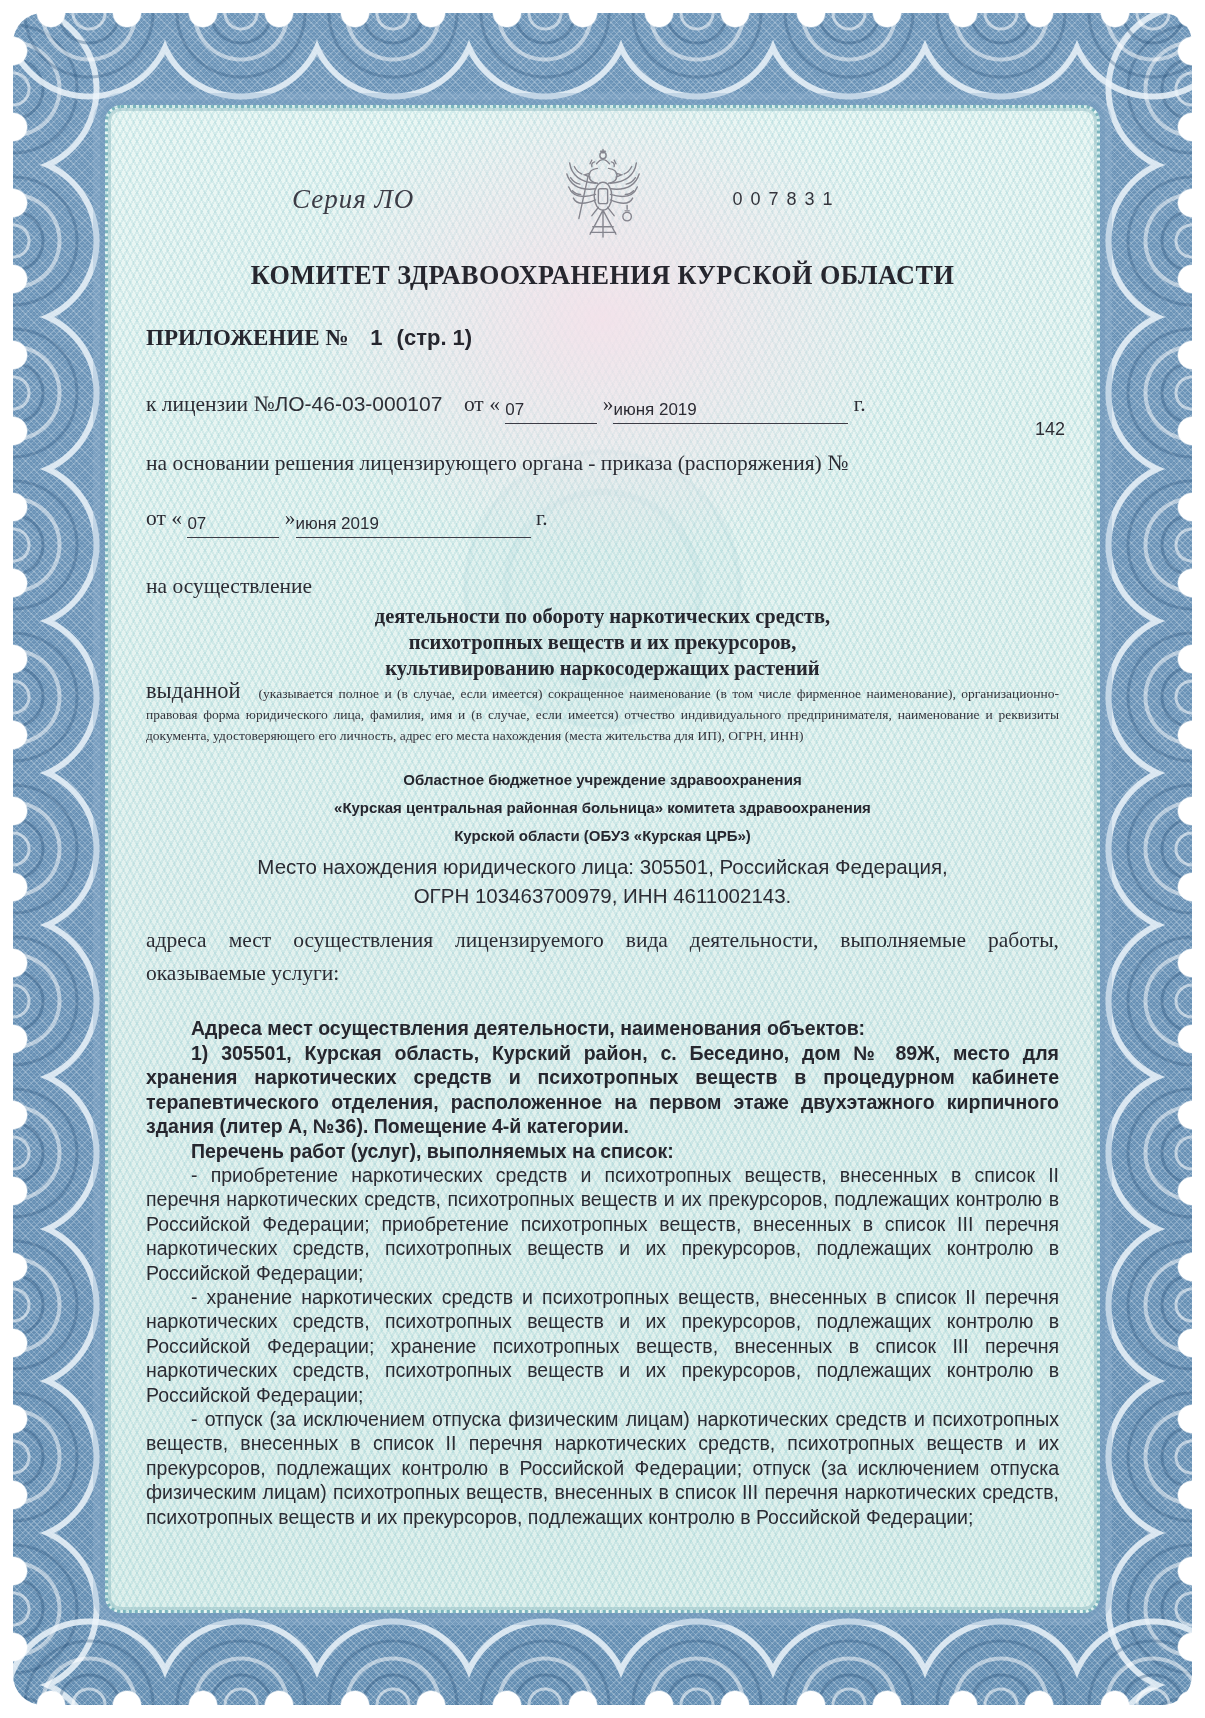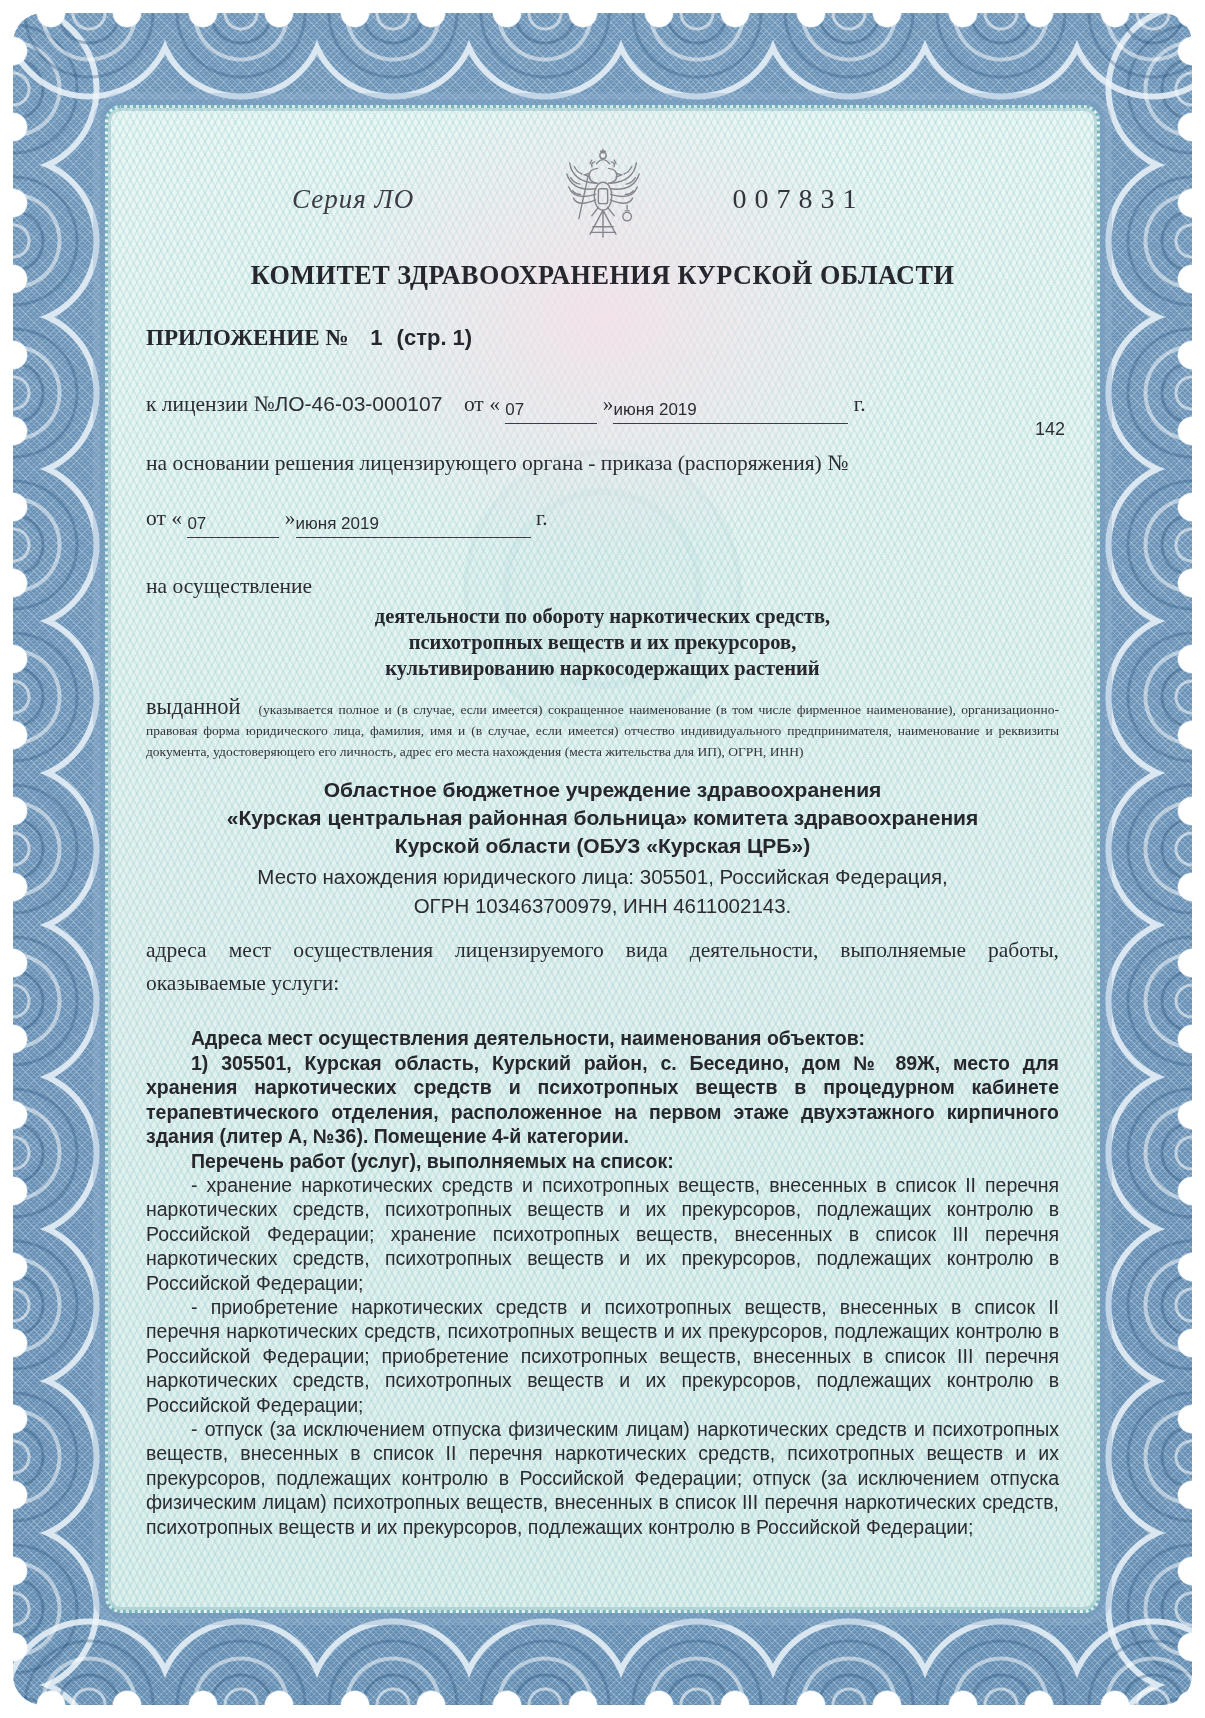--- a/index.html
+++ b/index.html
@@ -40,21 +40,21 @@
       radial-gradient(circle 230px at 50% 32%, rgba(160,205,210,.10) 0 40%, rgba(160,205,210,.22) 41% 43%, rgba(160,205,210,.08) 44% 58%, rgba(160,205,210,.2) 59% 60%, transparent 61%),
       repeating-linear-gradient(62deg, rgba(104,182,190,.16) 0 2px, transparent 2px 6px),
       repeating-linear-gradient(-62deg, rgba(104,182,190,.16) 0 2px, transparent 2px 6px),
       linear-gradient(180deg,#eaf7f4 0%,#e2f1ee 60%,#def0ec 100%);
     padding:0 38px;overflow:hidden;
   }
 
   
   .hdr{display:grid;grid-template-columns:1fr auto 1fr;align-items:center;margin-top:40px;height:102px;}
   .series{font-style:italic;font-size:27px;color:#3c3c46;text-align:center;letter-spacing:1px;}
-  .cert-num{font-family:Liberation Serif, serif;font-size:28px;letter-spacing:8px;color:#34343c;padding-left:88px;}
+  .cert-num{font-family:Liberation Sans, sans-serif;font-size:18px;letter-spacing:8px;color:#34343c;padding-left:88px;}
   .emblem{display:block;margin:0 auto;}
 
   .title{margin-top:10px;text-align:center;font-weight:bold;font-size:27px;letter-spacing:.5px;
          color:#26262e;transform:scaleX(.97);}
 
   .appendix{margin-top:34px;font-size:23px;font-weight:bold;color:#26262e;}
   .appendix .num{font-family:"Liberation Sans",sans-serif;font-size:22px;padding:0 14px 0 22px;}
   .appendix .pg{font-family:"Liberation Sans",sans-serif;font-size:22px;}
 
   .formzone{position:relative;font-size:21.5px;}
@@ -66,26 +66,26 @@
   .blank.day{min-width:92px;}
   .blank.month{min-width:235px;}
   .order-num{position:absolute;right:-6px;top:28px;font-family:"Liberation Sans",sans-serif;font-size:18px;color:#2e2e36;}
   .line2{margin-top:26px;}
   .line3{margin-top:30px;}
 
   .lead{margin-top:36px;font-size:21.5px;}
   .activity{margin-top:4px;text-align:center;font-family:Liberation Serif, serif;
             font-weight:bold;font-size:20.5px;line-height:26px;color:#26262e;}
 
-  .issued{margin-top:16px;text-align:justify;line-height:20px;}
+  .issued{margin-top:0;text-align:justify;line-height:20px;}
   .issued .lbl{font-size:22.5px;line-height:20px;}
   .issued .note{font-size:13.5px;color:#33333b;}
 
-  .org{margin-top:14px;text-align:center;font-family:"Liberation Sans",sans-serif;
-       font-weight:bold;font-size:21px;line-height:28px;color:#26262e;}
+  .org{margin-top:20px;text-align:center;font-family:"Liberation Sans",sans-serif;
+       font-weight:bold;font-size:15px;line-height:28px;color:#26262e;}
   .loc{margin-top:2px;text-align:center;font-family:"Liberation Sans",sans-serif;
        font-size:20.5px;line-height:29px;color:#2b2b33;}
 
   .addr-intro{margin-top:14px;font-size:21.5px;line-height:33px;text-align:justify;}
 
   .boldblock{margin-top:26px;font-family:"Liberation Sans",sans-serif;font-weight:bold;
              font-size:19.5px;line-height:24.5px;text-align:justify;color:#26262e;}
   .indent{text-indent:45px;margin:0;}
   .works{font-family:"Liberation Sans",sans-serif;font-size:19.5px;line-height:24.4px;
          text-align:justify;color:#2b2b33;}
@@ -180,18 +180,18 @@
 
   <div class="addr-intro">адреса мест осуществления лицензируемого вида деятельности, выполняемые работы, оказываемые услуги:</div>
 
   <div class="boldblock">
     <p class="indent">Адреса мест осуществления деятельности, наименования объектов:</p>
     <p class="indent">1) 305501, Курская область, Курский район, с. Беседино, дом № 89Ж, место для хранения наркотических средств и психотропных веществ в процедурном кабинете терапевтического отделения, расположенное на первом этаже двухэтажного кирпичного здания (литер А, №36). Помещение 4-й категории.</p>
     <p class="indent">Перечень работ (услуг), выполняемых на список:</p>
   </div>
 
   <div class="works">
+    <p>- приобретение наркотических средств и психотропных веществ, внесенных в список II перечня наркотических средств, психотропных веществ и их прекурсоров, подлежащих контролю в Российской Федерации; приобретение  психотропных веществ, внесенных в список III перечня наркотических средств, психотропных веществ и их прекурсоров,  подлежащих контролю в Российской Федерации;</p>
     <p>- хранение наркотических средств и психотропных веществ, внесенных в список II перечня наркотических средств, психотропных веществ и их прекурсоров, подлежащих контролю в Российской Федерации; хранение психотропных веществ, внесенных в список III перечня наркотических средств, психотропных веществ и их прекурсоров, подлежащих контролю в Российской Федерации;</p>
-    <p>- приобретение наркотических средств и психотропных веществ, внесенных в список II перечня наркотических средств, психотропных веществ и их прекурсоров, подлежащих контролю в Российской Федерации; приобретение  психотропных веществ, внесенных в список III перечня наркотических средств, психотропных веществ и их прекурсоров,  подлежащих контролю в Российской Федерации;</p>
     <p>- отпуск (за исключением отпуска физическим лицам) наркотических средств и психотропных веществ, внесенных в список II перечня наркотических средств, психотропных веществ и их прекурсоров,  подлежащих контролю в Российской Федерации; отпуск (за исключением отпуска физическим лицам) психотропных веществ, внесенных в список III перечня наркотических средств, психотропных веществ и их прекурсоров,  подлежащих контролю в Российской Федерации;</p>
   </div>
 
 </div>
 
 </body></html>

